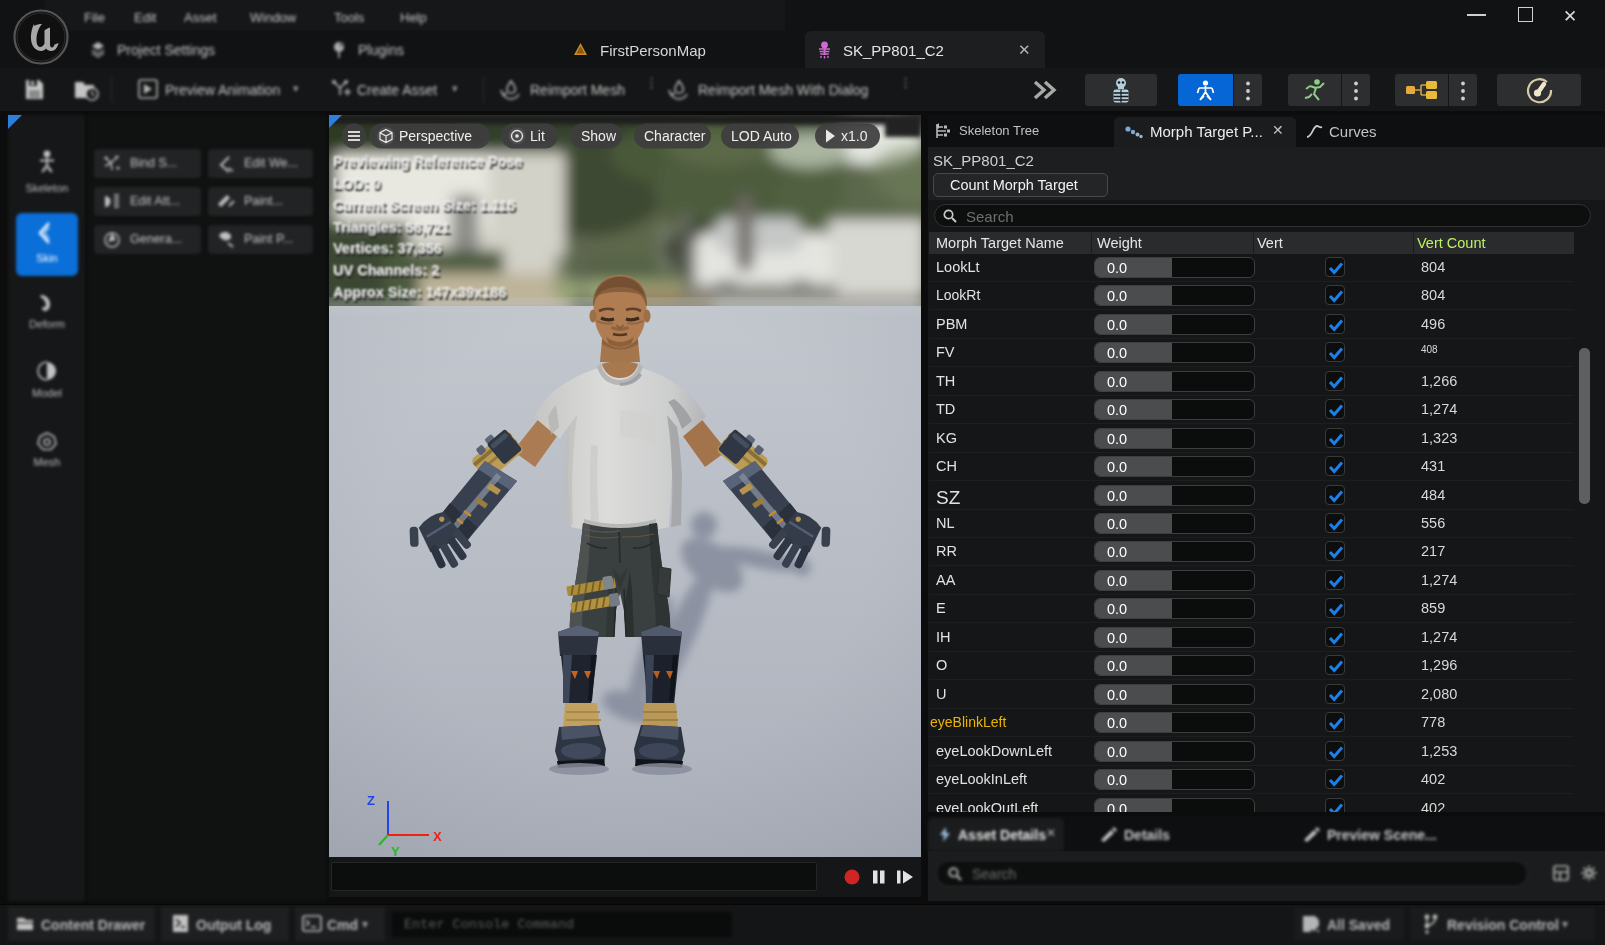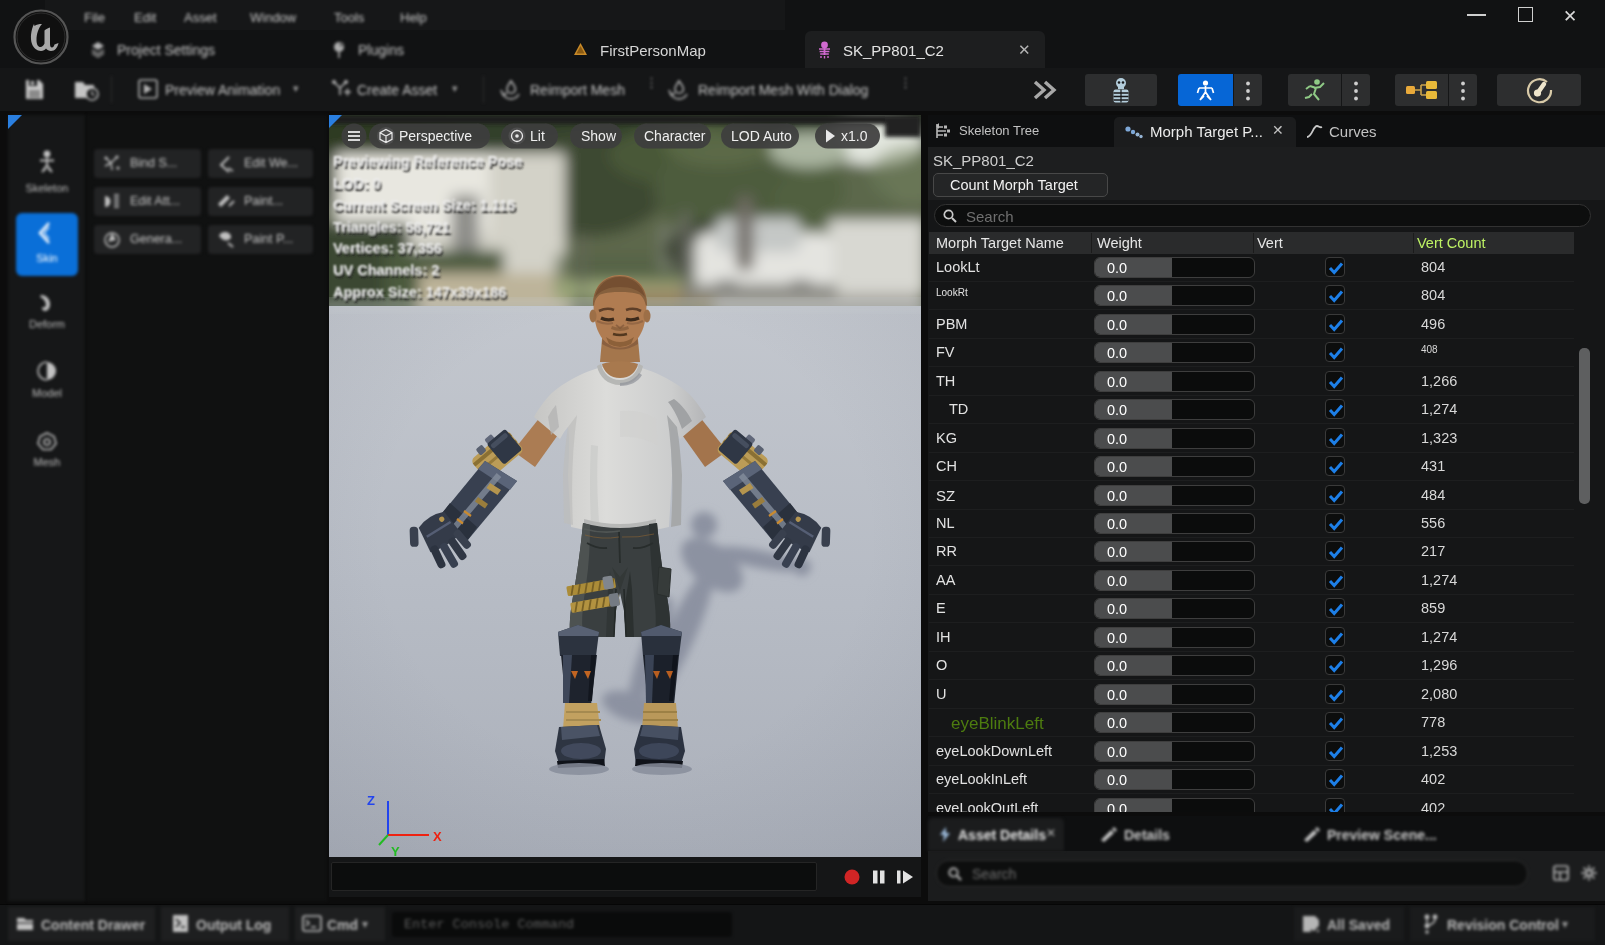--- a/index.html
+++ b/index.html
@@ -280,21 +280,21 @@
           <div class="abs" style="left:0;top:0;width:77px;height:21px;background:#4b4c4d;"></div>
           <div class="abs txt" style="left:12px;top:2px;font-size:14.5px;color:#fff">0.0</div>
         </div>
         <div class="abs" style="left:396px;top:3px;width:20px;height:20px;background:#0c0d0d;border:1px solid #3a3a3a;border-radius:4px;"></div>
         <svg class="abs" style="left:397px;top:4px" width="20" height="20" viewBox="0 0 20 20">
           <path d="M4 10 L8.2 14.5 L16 5.5" stroke="#1d7fe8" stroke-width="3" fill="none"></path>
         </svg>
         <div class="abs txt" style="left:492px;top:5px;font-size:14.5px;color:#d8d8d8">804</div>
       </div>
       <div class="abs" style="left:0;top:28px;width:645px;height:28px;border-bottom:1px solid #1d1e1f;">
-        <div class="abs txt" style="left:7px;top:5px;font-size:10px;color:#e2e2e2">LookRt</div>
+        <div class="abs txt" style="left:7px;top:5px;font-size:14px;color:#e2e2e2">LookRt</div>
         <div class="abs" style="left:165px;top:3px;width:161px;height:21px;background:#0b0c0c;border:1px solid #3e3e3e;border-radius:6px;overflow:hidden;">
           <div class="abs" style="left:0;top:0;width:77px;height:21px;background:#4b4c4d;"></div>
           <div class="abs txt" style="left:12px;top:2px;font-size:14.5px;color:#fff">0.0</div>
         </div>
         <div class="abs" style="left:396px;top:3px;width:20px;height:20px;background:#0c0d0d;border:1px solid #3a3a3a;border-radius:4px;"></div>
         <svg class="abs" style="left:397px;top:4px" width="20" height="20" viewBox="0 0 20 20">
           <path d="M4 10 L8.2 14.5 L16 5.5" stroke="#1d7fe8" stroke-width="3" fill="none"></path>
         </svg>
         <div class="abs txt" style="left:492px;top:5px;font-size:14.5px;color:#d8d8d8">804</div>
       </div>
@@ -328,21 +328,21 @@
           <div class="abs" style="left:0;top:0;width:77px;height:21px;background:#4b4c4d;"></div>
           <div class="abs txt" style="left:12px;top:2px;font-size:14.5px;color:#fff">0.0</div>
         </div>
         <div class="abs" style="left:396px;top:3px;width:20px;height:20px;background:#0c0d0d;border:1px solid #3a3a3a;border-radius:4px;"></div>
         <svg class="abs" style="left:397px;top:4px" width="20" height="20" viewBox="0 0 20 20">
           <path d="M4 10 L8.2 14.5 L16 5.5" stroke="#1d7fe8" stroke-width="3" fill="none"></path>
         </svg>
         <div class="abs txt" style="left:492px;top:5px;font-size:14.5px;color:#d8d8d8">1,266</div>
       </div>
       <div class="abs" style="left:0;top:142px;width:645px;height:28px;border-bottom:1px solid #1d1e1f;">
-        <div class="abs txt" style="left:20px;top:5px;font-size:14.5px;color:#e2e2e2">TD</div>
+        <div class="abs txt" style="left:7px;top:5px;font-size:14.5px;color:#e2e2e2">TD</div>
         <div class="abs" style="left:165px;top:3px;width:161px;height:21px;background:#0b0c0c;border:1px solid #3e3e3e;border-radius:6px;overflow:hidden;">
           <div class="abs" style="left:0;top:0;width:77px;height:21px;background:#4b4c4d;"></div>
           <div class="abs txt" style="left:12px;top:2px;font-size:14.5px;color:#fff">0.0</div>
         </div>
         <div class="abs" style="left:396px;top:3px;width:20px;height:20px;background:#0c0d0d;border:1px solid #3a3a3a;border-radius:4px;"></div>
         <svg class="abs" style="left:397px;top:4px" width="20" height="20" viewBox="0 0 20 20">
           <path d="M4 10 L8.2 14.5 L16 5.5" stroke="#1d7fe8" stroke-width="3" fill="none"></path>
         </svg>
         <div class="abs txt" style="left:492px;top:5px;font-size:14.5px;color:#d8d8d8">1,274</div>
       </div>
@@ -364,21 +364,21 @@
           <div class="abs" style="left:0;top:0;width:77px;height:21px;background:#4b4c4d;"></div>
           <div class="abs txt" style="left:12px;top:2px;font-size:14.5px;color:#fff">0.0</div>
         </div>
         <div class="abs" style="left:396px;top:3px;width:20px;height:20px;background:#0c0d0d;border:1px solid #3a3a3a;border-radius:4px;"></div>
         <svg class="abs" style="left:397px;top:4px" width="20" height="20" viewBox="0 0 20 20">
           <path d="M4 10 L8.2 14.5 L16 5.5" stroke="#1d7fe8" stroke-width="3" fill="none"></path>
         </svg>
         <div class="abs txt" style="left:492px;top:5px;font-size:14.5px;color:#d8d8d8">431</div>
       </div>
       <div class="abs" style="left:0;top:228px;width:645px;height:28px;border-bottom:1px solid #1d1e1f;">
-        <div class="abs txt" style="left:7px;top:5px;font-size:15px;color:#e2e2e2">SZ</div>
+        <div class="abs txt" style="left:7px;top:5px;font-size:19px;color:#e2e2e2">SZ</div>
         <div class="abs" style="left:165px;top:3px;width:161px;height:21px;background:#0b0c0c;border:1px solid #3e3e3e;border-radius:6px;overflow:hidden;">
           <div class="abs" style="left:0;top:0;width:77px;height:21px;background:#4b4c4d;"></div>
           <div class="abs txt" style="left:12px;top:2px;font-size:14.5px;color:#fff">0.0</div>
         </div>
         <div class="abs" style="left:396px;top:3px;width:20px;height:20px;background:#0c0d0d;border:1px solid #3a3a3a;border-radius:4px;"></div>
         <svg class="abs" style="left:397px;top:4px" width="20" height="20" viewBox="0 0 20 20">
           <path d="M4 10 L8.2 14.5 L16 5.5" stroke="#1d7fe8" stroke-width="3" fill="none"></path>
         </svg>
         <div class="abs txt" style="left:492px;top:5px;font-size:14.5px;color:#d8d8d8">484</div>
       </div>
@@ -460,21 +460,21 @@
           <div class="abs" style="left:0;top:0;width:77px;height:21px;background:#4b4c4d;"></div>
           <div class="abs txt" style="left:12px;top:2px;font-size:14.5px;color:#fff">0.0</div>
         </div>
         <div class="abs" style="left:396px;top:3px;width:20px;height:20px;background:#0c0d0d;border:1px solid #3a3a3a;border-radius:4px;"></div>
         <svg class="abs" style="left:397px;top:4px" width="20" height="20" viewBox="0 0 20 20">
           <path d="M4 10 L8.2 14.5 L16 5.5" stroke="#1d7fe8" stroke-width="3" fill="none"></path>
         </svg>
         <div class="abs txt" style="left:492px;top:5px;font-size:14.5px;color:#d8d8d8">2,080</div>
       </div>
       <div class="abs" style="left:0;top:455px;width:645px;height:28px;border-bottom:1px solid #1d1e1f;">
-        <div class="abs txt" style="left:22px;top:5px;font-size:17px;color:#4d7c0f">eyeBlinkLeft</div>
+        <div class="abs txt" style="left:1px;top:5px;font-size:14px;color:#eab308">eyeBlinkLeft</div>
         <div class="abs" style="left:165px;top:3px;width:161px;height:21px;background:#0b0c0c;border:1px solid #3e3e3e;border-radius:6px;overflow:hidden;">
           <div class="abs" style="left:0;top:0;width:77px;height:21px;background:#4b4c4d;"></div>
           <div class="abs txt" style="left:12px;top:2px;font-size:14.5px;color:#fff">0.0</div>
         </div>
         <div class="abs" style="left:396px;top:3px;width:20px;height:20px;background:#0c0d0d;border:1px solid #3a3a3a;border-radius:4px;"></div>
         <svg class="abs" style="left:397px;top:4px" width="20" height="20" viewBox="0 0 20 20">
           <path d="M4 10 L8.2 14.5 L16 5.5" stroke="#1d7fe8" stroke-width="3" fill="none"></path>
         </svg>
         <div class="abs txt" style="left:492px;top:5px;font-size:14.5px;color:#d8d8d8">778</div>
       </div>

